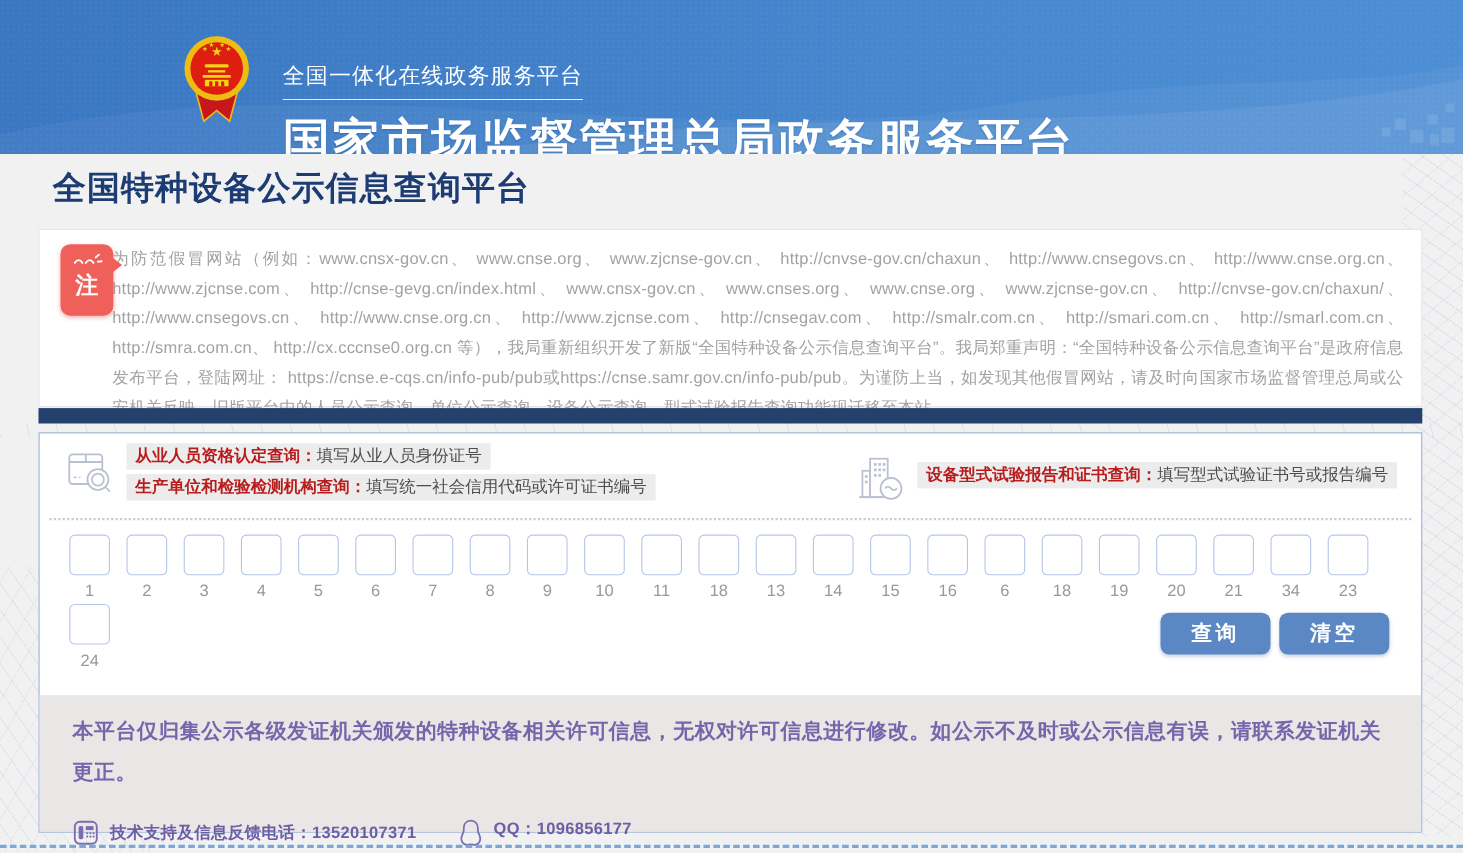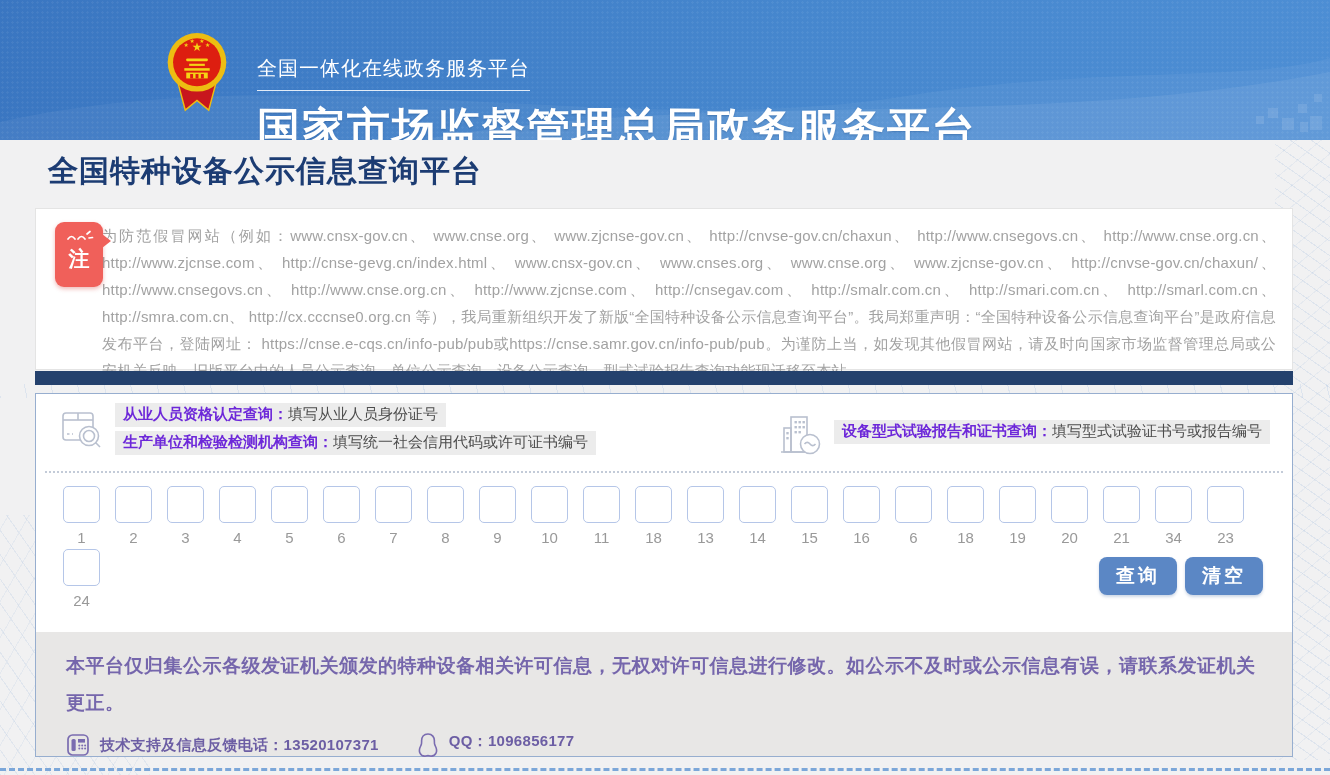--- a/index.html
+++ b/index.html
@@ -77,45 +77,45 @@
   
   .query-panel {
     position:absolute; left:35px; top:393px; width:1258px; height:364px; z-index:2;
     background:#fff; border:1px solid #97aecf;
   }
   .types { position:relative; height:77px; }
   .type-left { position:absolute; left:22px; top:9px; display:flex; gap:11px; }
   .type-right { position:absolute; left:744px; top:17px; display:flex; gap:12px; align-items:center; }
   .type-icon { flex:none; margin-top:2px; }
   .trow { display:table; background:#ececec; padding:2px 8px 3px 8px; margin-bottom:4px; font-size:15px; white-space:nowrap; }
-  .trow .lbl { font-weight:bold; color:#6d28d9; }
+  .trow .lbl { font-weight:bold; color:#b91c1c; }
   .trow .hint { color:#4c4c4c; }
   .dashline { border-top:2px dotted #c3cbd8; margin:0 9px; }
 
   .boxes { padding:13px 20px 0 27px; }
   .grid { display:flex; flex-wrap:wrap; column-gap:15px; row-gap:2px; width:1205px; }
   .cell { width:37px; text-align:center; }
   .box { width:37px; height:37px; border:1px solid #b5c6e8; border-radius:5px; background:#fff; }
   .num { font-size:15px; color:#999; margin-top:6px; height:18px; line-height:18px; }
 
   .btns { position:absolute; right:29px; top:163px; display:flex; gap:8px; }
   .btn {
-    width:78px; height:38px; background:#5b87c5; color:#fff; font-size:19px; font-weight:bold;
+    width:100px; height:38px; background:#5b87c5; color:#fff; font-size:19px; font-weight:bold;
     border:none; border-radius:8px; letter-spacing:3px; cursor:pointer;
     display:flex; align-items:center; justify-content:center;
     font-family:"Liberation Sans","DejaVu Sans",sans-serif;
     box-shadow:0 2px 3px rgba(60,100,160,0.25);
   }
 
   .gray-footer {
     position:absolute; left:0; bottom:0; width:1256px; height:124px;
     background:#e8e7e6; padding:15px 30px 10px 30px;
   }
   .disclaimer { color:#7566ac; font-weight:bold; font-size:19px; line-height:37px; letter-spacing:0.5px; }
-  .contact { display:flex; align-items:center; margin-top:11px; color:#6c5ea4; font-weight:bold; font-size:15px; }
+  .contact { display:flex; align-items:center; margin-top:23px; color:#6c5ea4; font-weight:bold; font-size:15px; }
   .contact .icon { flex:none; display:flex; align-items:center; }
   .contact .txt { margin-left:10px; white-space:nowrap; letter-spacing:0.3px; }
   .qq-group { display:flex; align-items:flex-start; margin-left:38px; }
 
   .bottom-dash { position:absolute; left:0; top:768px; width:1330px; border-top:3px dashed #7ca7d9; z-index:2; }
 </style>
 </head>
 <body>
 
 <div class="deco-left"></div>

